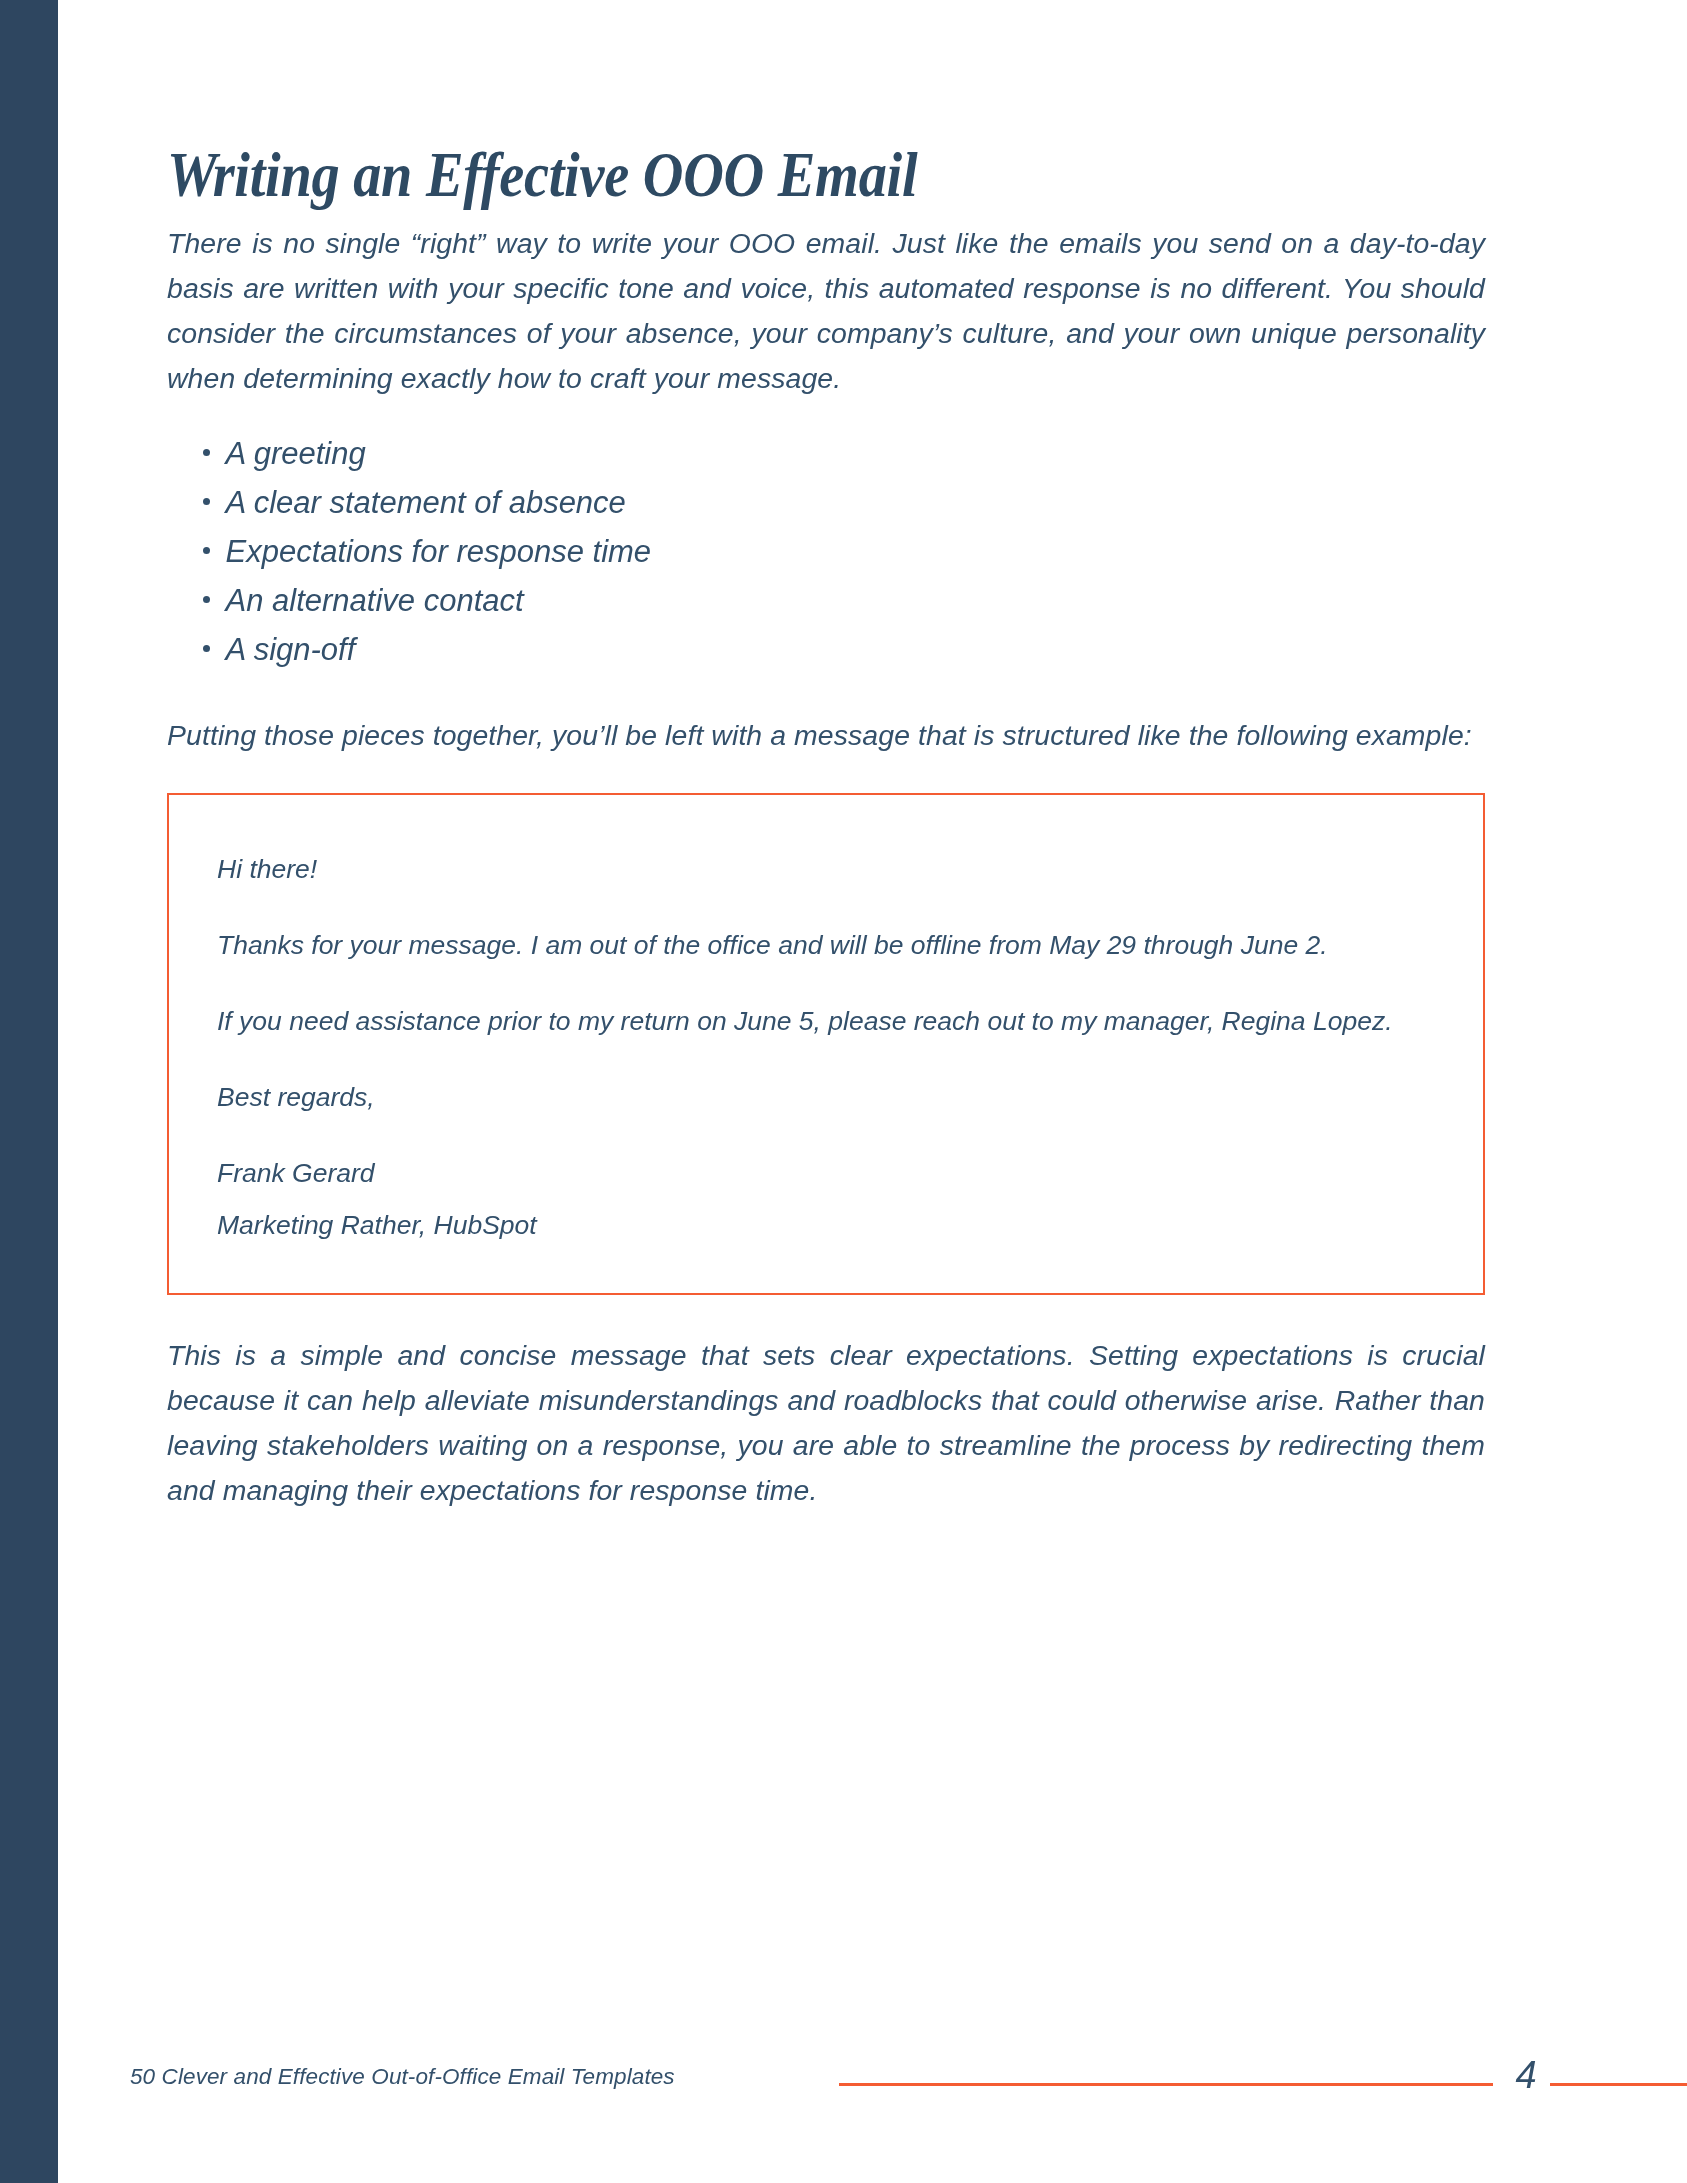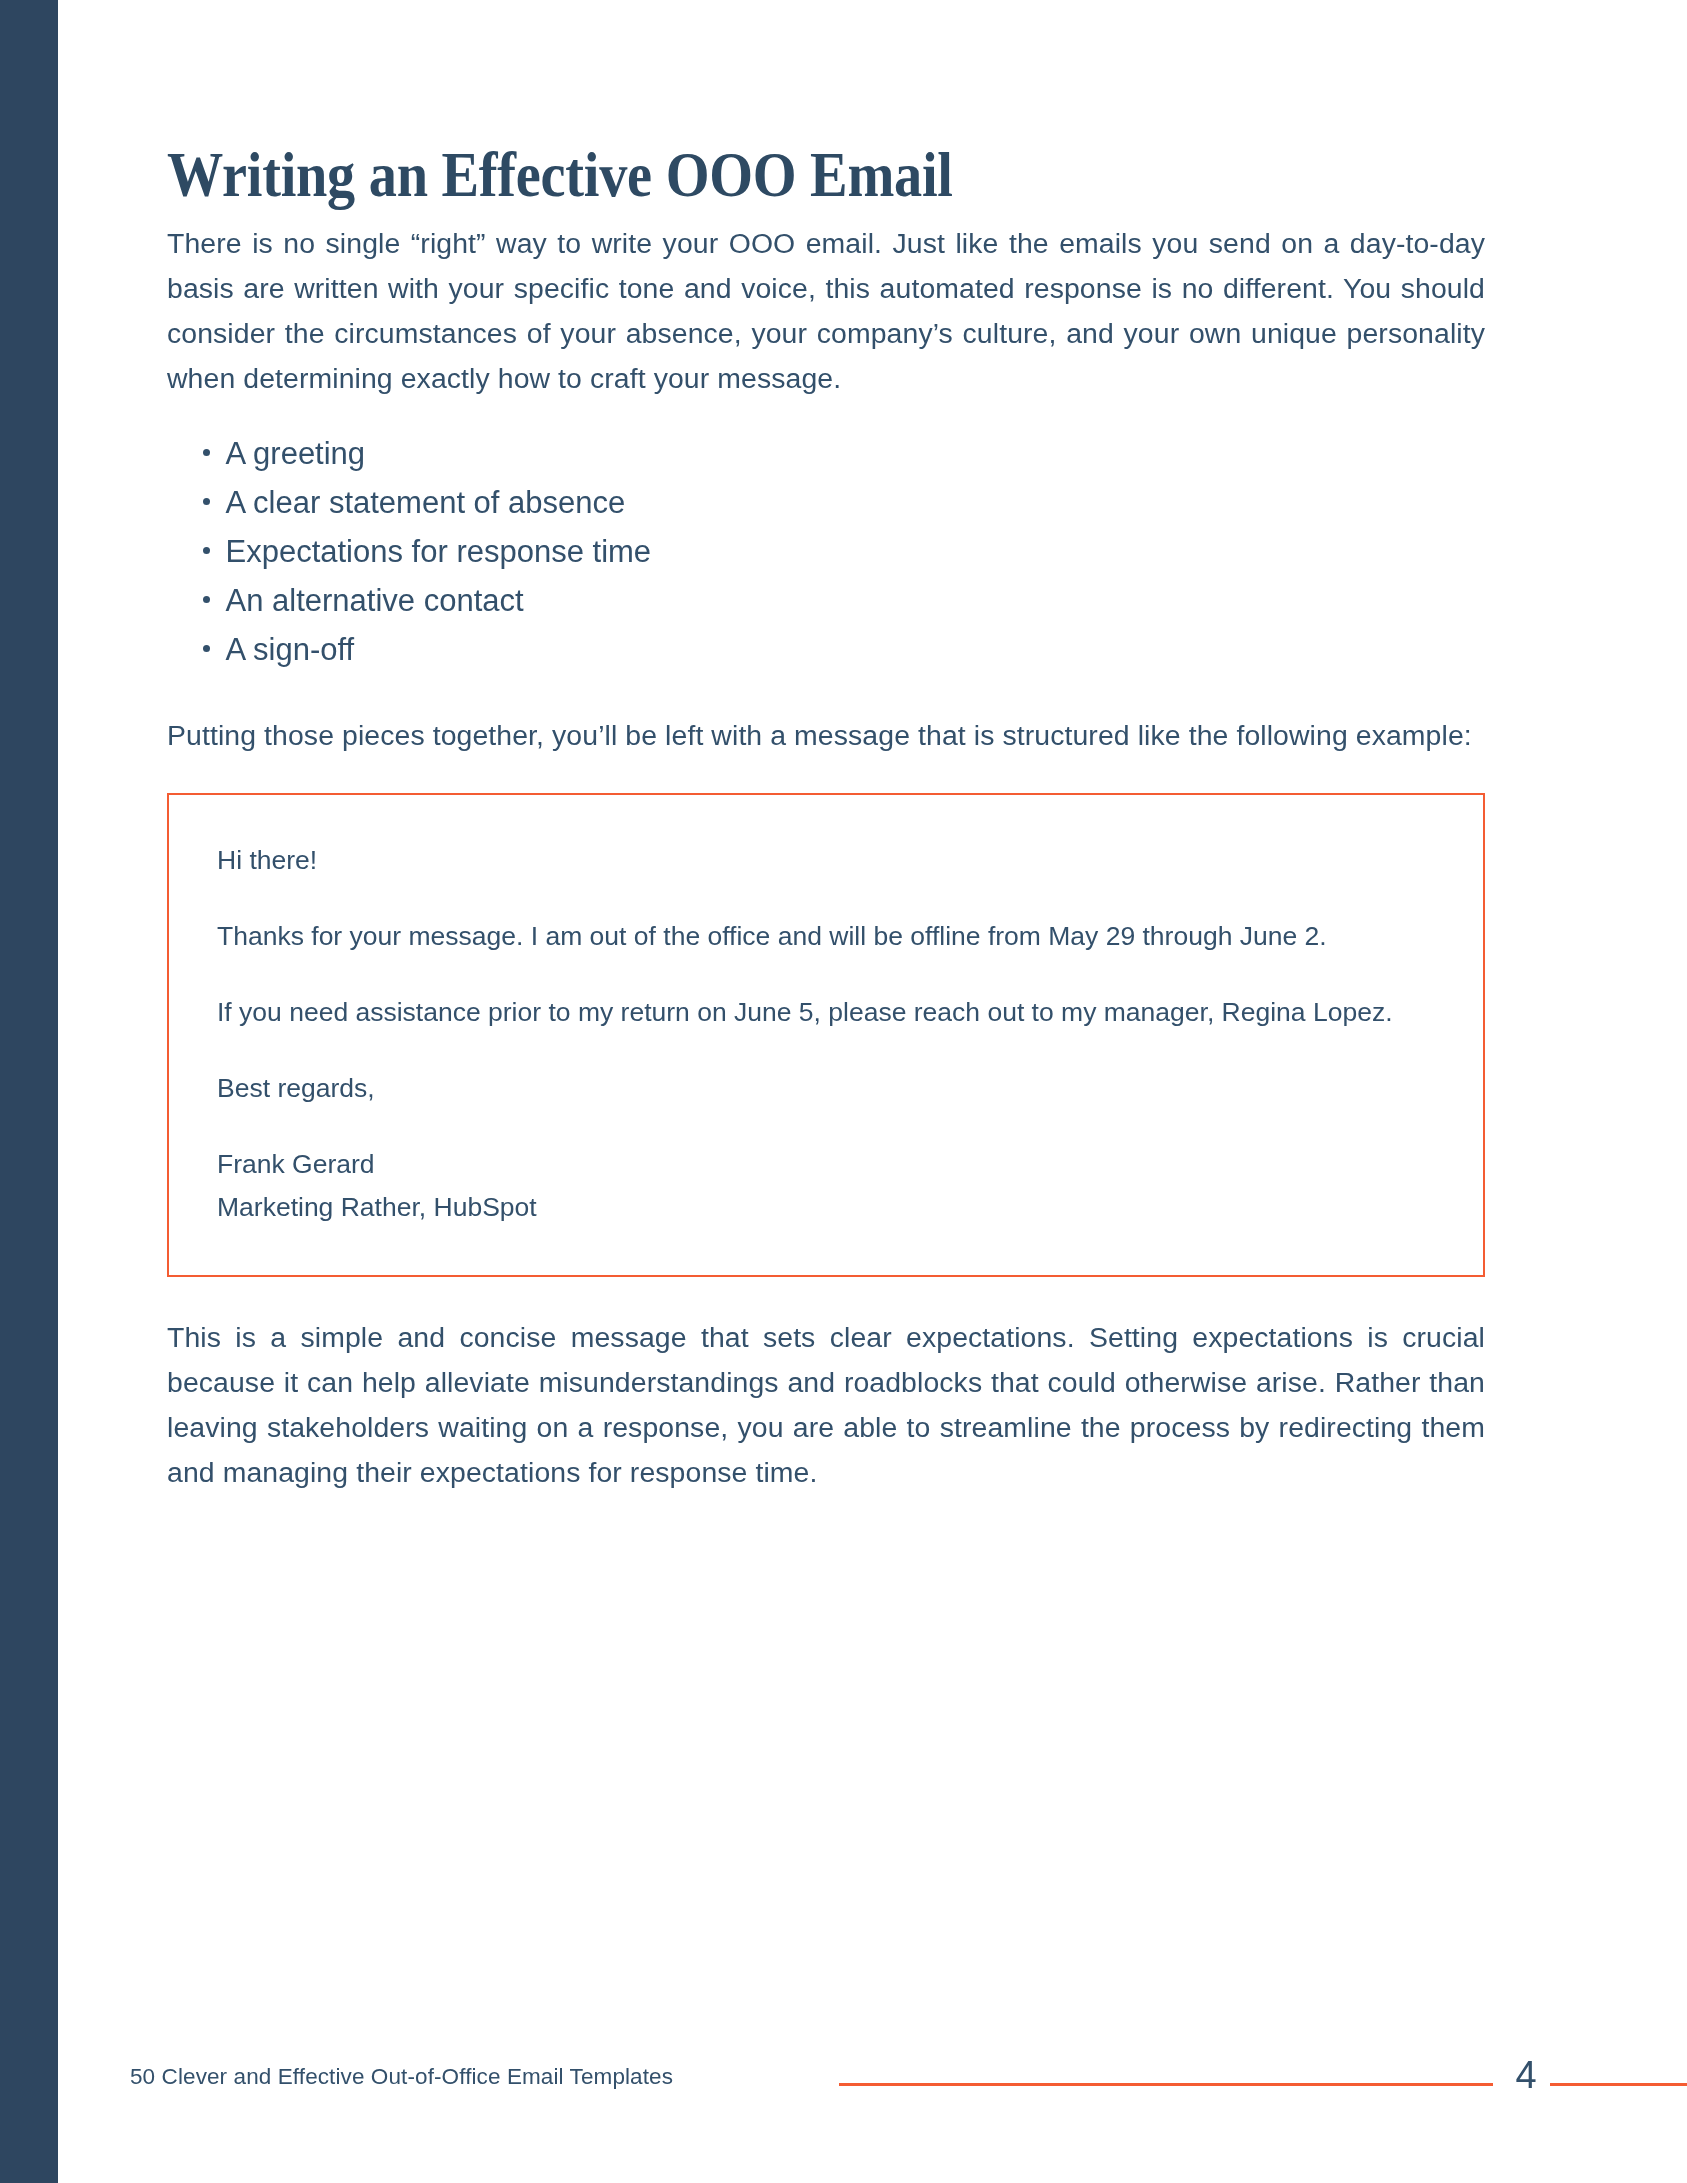--- a/index.html
+++ b/index.html
@@ -8,20 +8,21 @@
     background: #ffffff;
   }
 
   .page {
     position: relative;
     width: 1687px;
     height: 2183px;
     background: #ffffff;
     overflow: hidden;
     font-family: "Liberation Sans", sans-serif;
+    font-style: italic;
     -webkit-font-smoothing: antialiased;
   }
 
   
   .side-bar {
     position: absolute;
     left: 0;
     top: 0;
     width: 58px;
     height: 2183px;
@@ -104,21 +105,21 @@
   }
   .example-box .eline {
     font-family: "Liberation Sans", sans-serif;
     font-size: 26.5px;
     line-height: 1.62;
     color: #33506B;
     margin: 0;
     text-align: left;
   }
   .example-box .eline + .eline { margin-top: 33px; }
-  .example-box .eline.tight    { margin-top: 0; }
+  .example-box .eline.tight    { margin-top: 9px; }
 
   
   .footer {
     position: absolute;
     left: 0;
     top: 2063px;
     width: 1353px;
     height: 46px;
     padding-left: 20px;
   }

